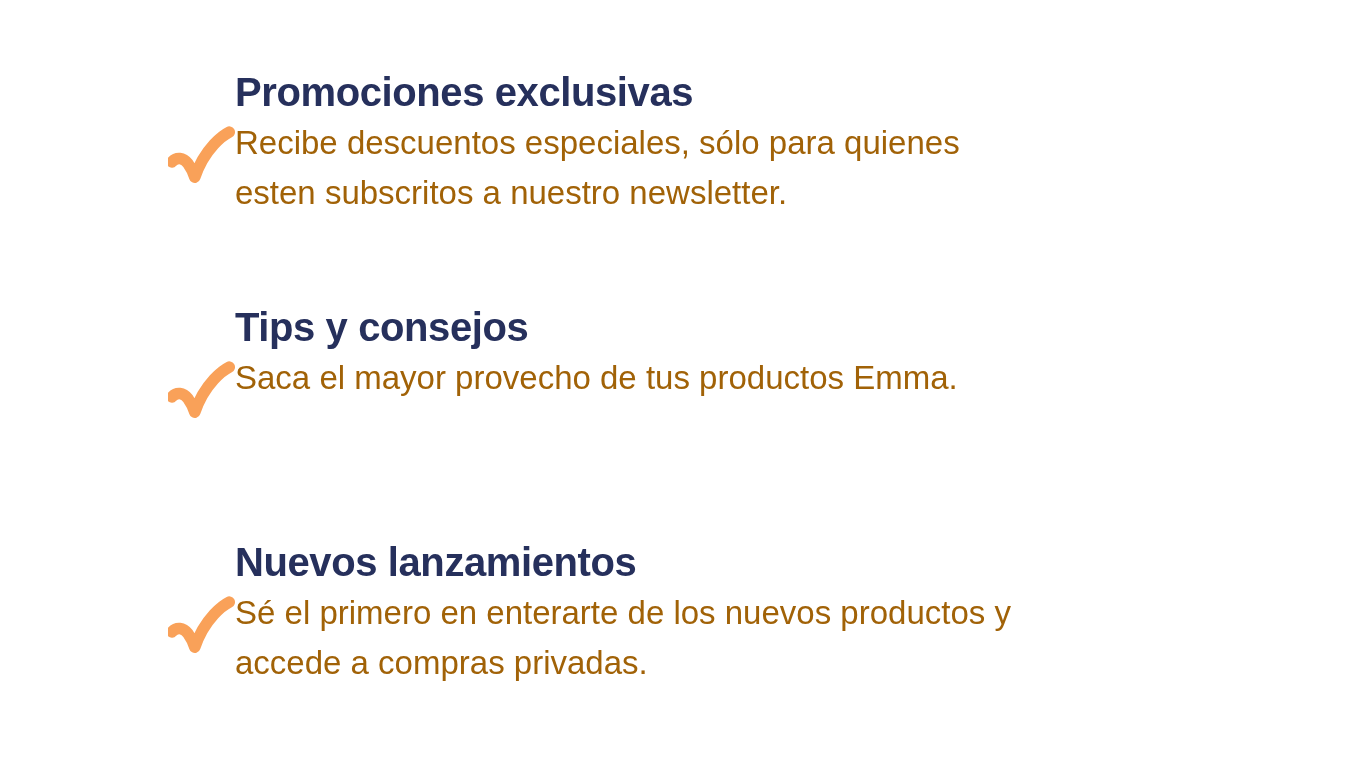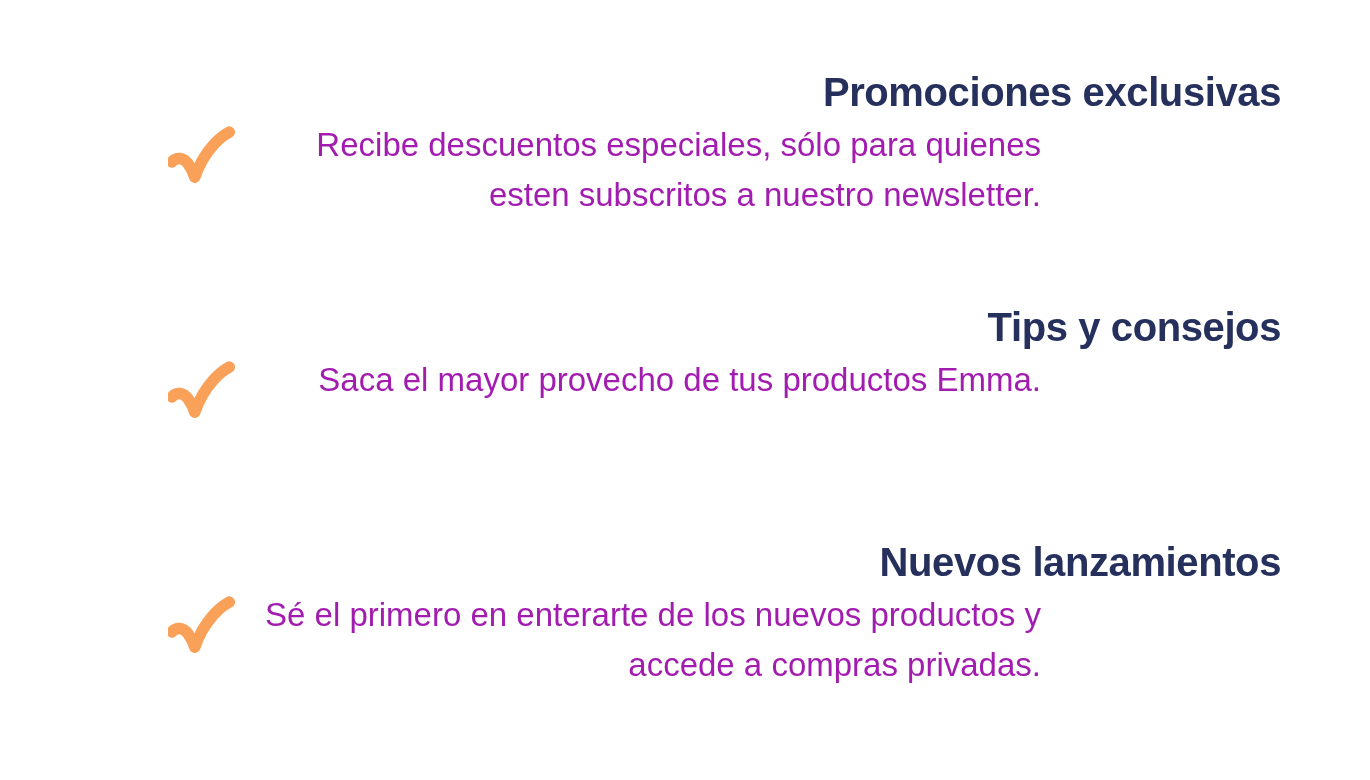--- a/index.html
+++ b/index.html
@@ -41,40 +41,39 @@
 
   .check-icon {
     display: block;
     width: 175px;
     height: 150px;
   }
 
   .benefit-text {
     flex: 1 1 auto;
     padding-top: 0px;
-    padding-right: 89px;
-    text-align: right;
+    padding-right: 61px;
   }
 
   .benefit-title {
     color: #26305c;
     font-size: 40px;
     font-weight: bold;
     line-height: 1.1;
     letter-spacing: -0.4px;
     margin: 0 0 4px 0;
     white-space: nowrap;
   }
 
   .benefit-desc {
-    color: #a21caf;
+    color: #a16207;
     font-size: 33px;
     font-weight: normal;
     line-height: 1.52;
-    margin: 6px;
+    margin: 0;
     max-width: 800px;
   }
 </style>
 </head>
 <body>
 
 <div class="benefits-panel">
 
   <div class="benefit-item">
     <div class="check-slot">

